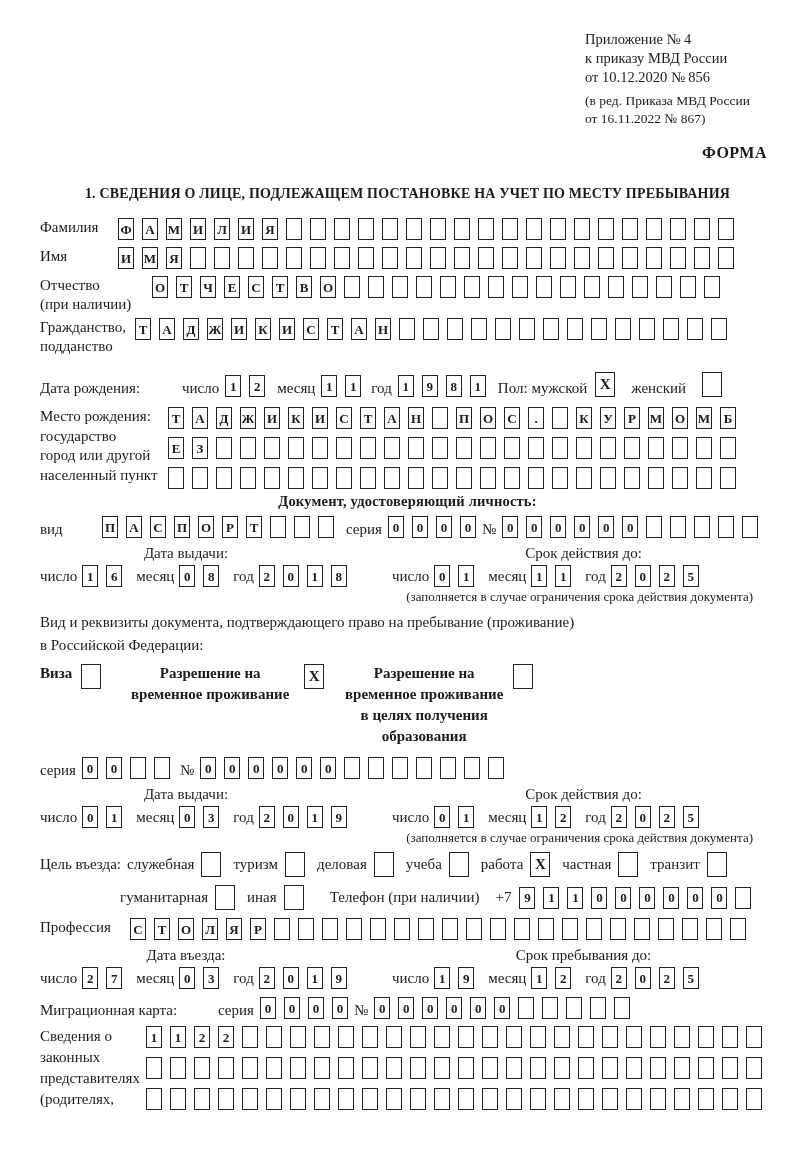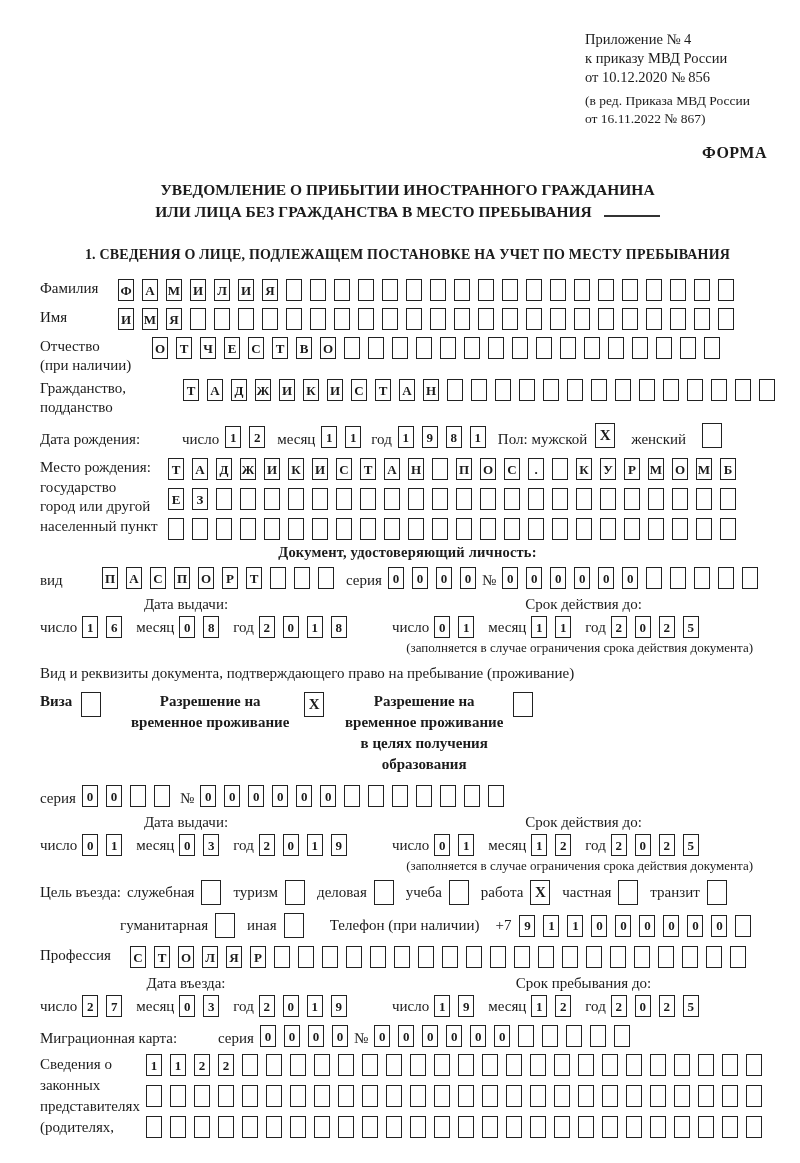--- a/index.html
+++ b/index.html
@@ -71,24 +71,20 @@
     <div>Приложение № 4</div>
     <div>к приказу МВД России</div>
     <div>от 10.12.2020 № 856</div>
     <div class="rev">
       <div>(в ред. Приказа МВД России</div>
       <div>от 16.11.2022 № 867)</div>
     </div>
   </div>
   <div class="forma">ФОРМА</div>
 
-  <div class="title">
-    <div>УВЕДОМЛЕНИЕ О ПРИБЫТИИ ИНОСТРАННОГО ГРАЖДАНИНА</div>
-    <div><span>ИЛИ ЛИЦА БЕЗ ГРАЖДАНСТВА В МЕСТО ПРЕБЫВАНИЯ</span><span class="uline"></span></div>
-  </div>
 
   <div class="sec-head">1. СВЕДЕНИЯ О ЛИЦЕ, ПОДЛЕЖАЩЕМ ПОСТАНОВКЕ НА УЧЕТ ПО МЕСТУ ПРЕБЫВАНИЯ</div>
 
   <div class="rows">
 
     <div class="frow">
       <span class="lbl lbl-w78">Фамилия</span>
       <span class="cells">
           <span class="cell">Ф</span>
           <span class="cell">А</span>
@@ -177,21 +173,21 @@
           <span class="cell"></span>
           <span class="cell"></span>
           <span class="cell"></span>
           <span class="cell"></span>
           <span class="cell"></span>
           <span class="cell"></span>
           <span class="cell"></span>
         </span>
     </div>
 
-    <div class="frow" style="margin-bottom:6px;justify-content:space-between;">
+    <div class="frow" style="margin-bottom:16px;">
       <span class="lbl lbl-w95">
         <span>Гражданство,</span><br>
         <span>подданство</span>
       </span>
       <span class="cells">
           <span class="cell">Т</span>
           <span class="cell">А</span>
           <span class="cell">Д</span>
           <span class="cell">Ж</span>
           <span class="cell">И</span>
@@ -419,20 +415,21 @@
               <span class="cell">2</span>
               <span class="cell">5</span>
             </span>
         </div>
       </div>
     </div>
     <div class="note">(заполняется в случае ограничения срока действия документа)</div>
 
     <div class="para">
       <div>Вид и реквизиты документа, подтверждающего право на пребывание (проживание)</div>
+      <div>в Российской Федерации:</div>
     </div>
 
     <div class="opts">
       <div class="opt">
         <span class="opt-lbl">Виза</span>
         <span class="chk c"></span>
       </div>
       <div class="opt" style="margin-left:10px;">
         <span class="opt-lbl opt-center w170">Разрешение на временное проживание</span>
         <span class="chk c">X</span>

